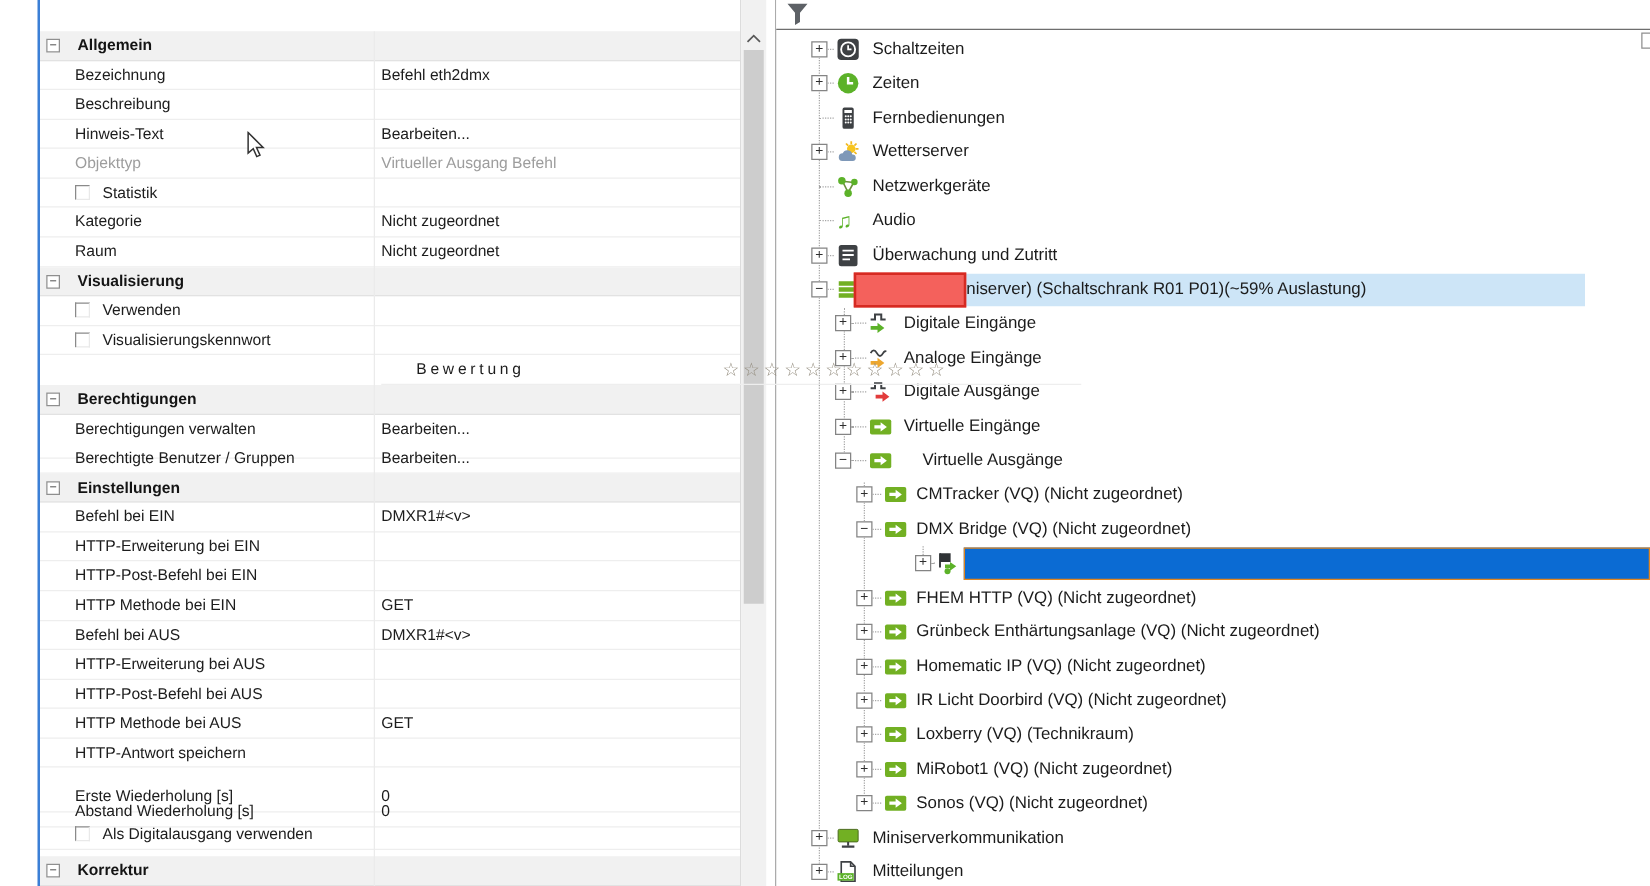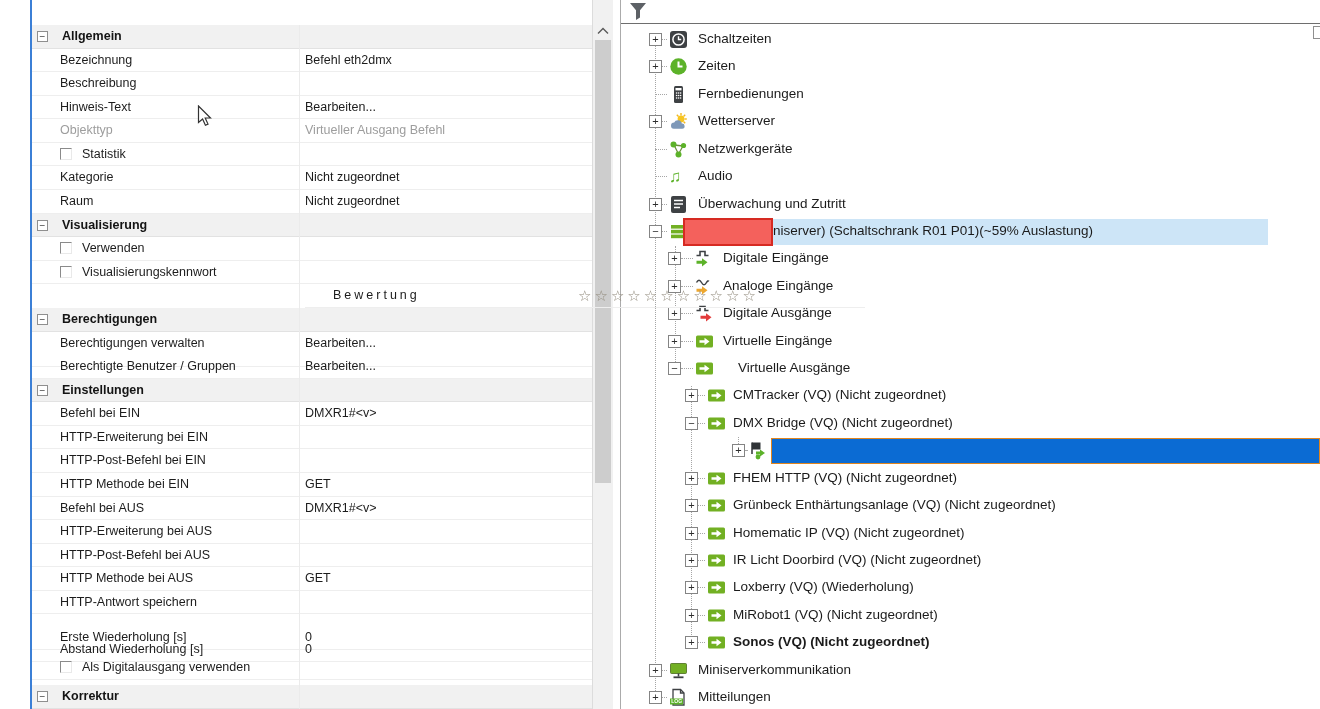--- a/index.html
+++ b/index.html
@@ -411,39 +411,39 @@
             </svg></span>
           <span class="tlabel" style="left: 112px;">IR Licht Doorbird (VQ) (Nicht zugeordnet)</span>
         </div>
         <div class="tree-row" style="top: 575.4px; height: 27.42px;">
           <div class="tree-hstub" style="left: 77px; top: 12px; width: 7px;"></div>
           <span class="exp" style="left: 64px; top: 6px;">+</span>
           <span class="tico" style="left: 86px; top: 3px;"><svg width="19" height="19" viewBox="0 0 19 19">
               <rect x="1" y="3.5" width="17" height="12" rx="1.5" fill="#72b023"></rect>
               <polygon points="4.5,8.2 9.5,8.2 9.5,5.8 14.5,9.5 9.5,13.2 9.5,10.8 4.5,10.8" fill="#fff"></polygon>
             </svg></span>
-          <span class="tlabel" style="left: 112px;">Loxberry (VQ) (Wiederholung)</span>
+          <span class="tlabel" style="left: 112px;">Loxberry (VQ) (Technikraum)</span>
         </div>
         <div class="tree-row" style="top: 602.82px; height: 27.42px;">
           <div class="tree-hstub" style="left: 77px; top: 12px; width: 7px;"></div>
           <span class="exp" style="left: 64px; top: 6px;">+</span>
           <span class="tico" style="left: 86px; top: 3px;"><svg width="19" height="19" viewBox="0 0 19 19">
               <rect x="1" y="3.5" width="17" height="12" rx="1.5" fill="#72b023"></rect>
               <polygon points="4.5,8.2 9.5,8.2 9.5,5.8 14.5,9.5 9.5,13.2 9.5,10.8 4.5,10.8" fill="#fff"></polygon>
             </svg></span>
           <span class="tlabel" style="left: 112px;">MiRobot1 (VQ) (Nicht zugeordnet)</span>
         </div>
         <div class="tree-row" style="top: 630.24px; height: 27.42px;">
           <div class="tree-hstub" style="left: 77px; top: 12px; width: 7px;"></div>
           <span class="exp" style="left: 64px; top: 6px;">+</span>
           <span class="tico" style="left: 86px; top: 3px;"><svg width="19" height="19" viewBox="0 0 19 19">
               <rect x="1" y="3.5" width="17" height="12" rx="1.5" fill="#72b023"></rect>
               <polygon points="4.5,8.2 9.5,8.2 9.5,5.8 14.5,9.5 9.5,13.2 9.5,10.8 4.5,10.8" fill="#fff"></polygon>
             </svg></span>
-          <span class="tlabel" style="left: 112px; font-weight: bold;">Sonos (VQ) (Nicht zugeordnet)</span>
+          <span class="tlabel" style="left: 112px;">Sonos (VQ) (Nicht zugeordnet)</span>
         </div>
         <div class="tree-row" style="top: 657.66px; height: 27.42px;">
           <div class="tree-hstub" style="left: 41px; top: 12px; width: 5px;"></div>
           <span class="exp" style="left: 28px; top: 6px;">+</span>
           <span class="tico" style="left: 48px; top: 3px;"><svg width="19" height="19" viewBox="0 0 19 19">
               <rect x="1.5" y="2.5" width="16" height="10" rx="1" fill="#72b023" stroke="#4a6b1d" stroke-width="0.8"></rect>
               <line x1="9.5" y1="12.5" x2="9.5" y2="15.5" stroke="#3e4144" stroke-width="1.6"></line>
               <line x1="4.5" y1="16.3" x2="14.5" y2="16.3" stroke="#3e4144" stroke-width="1.8"></line>
             </svg></span>
           <span class="tlabel" style="left: 77px;">Miniserverkommunikation</span>

